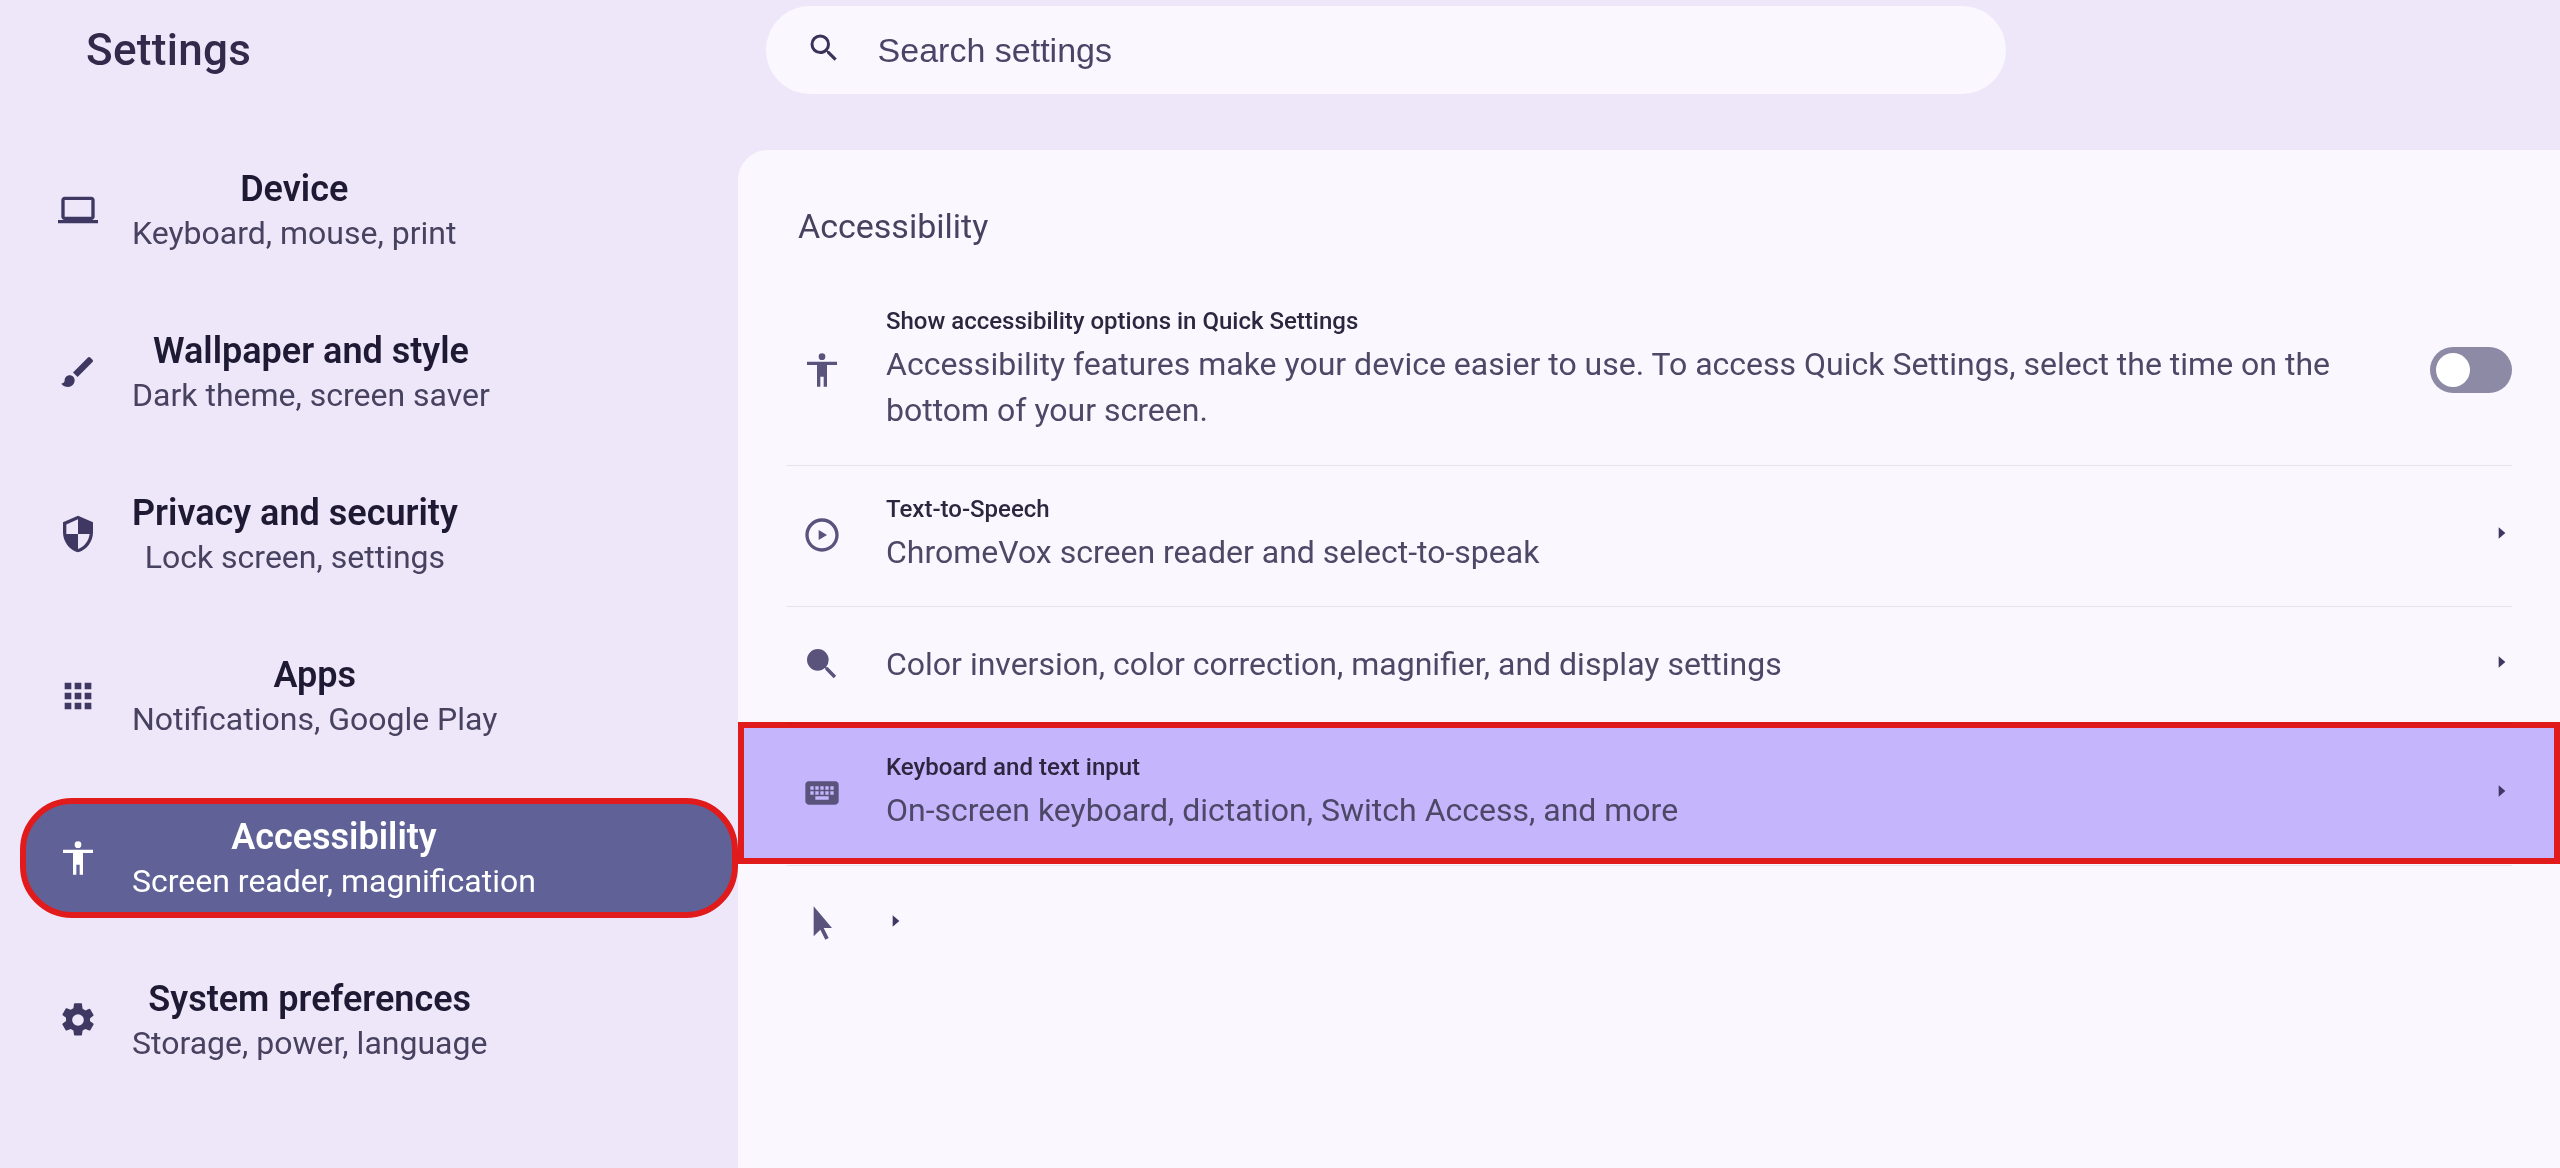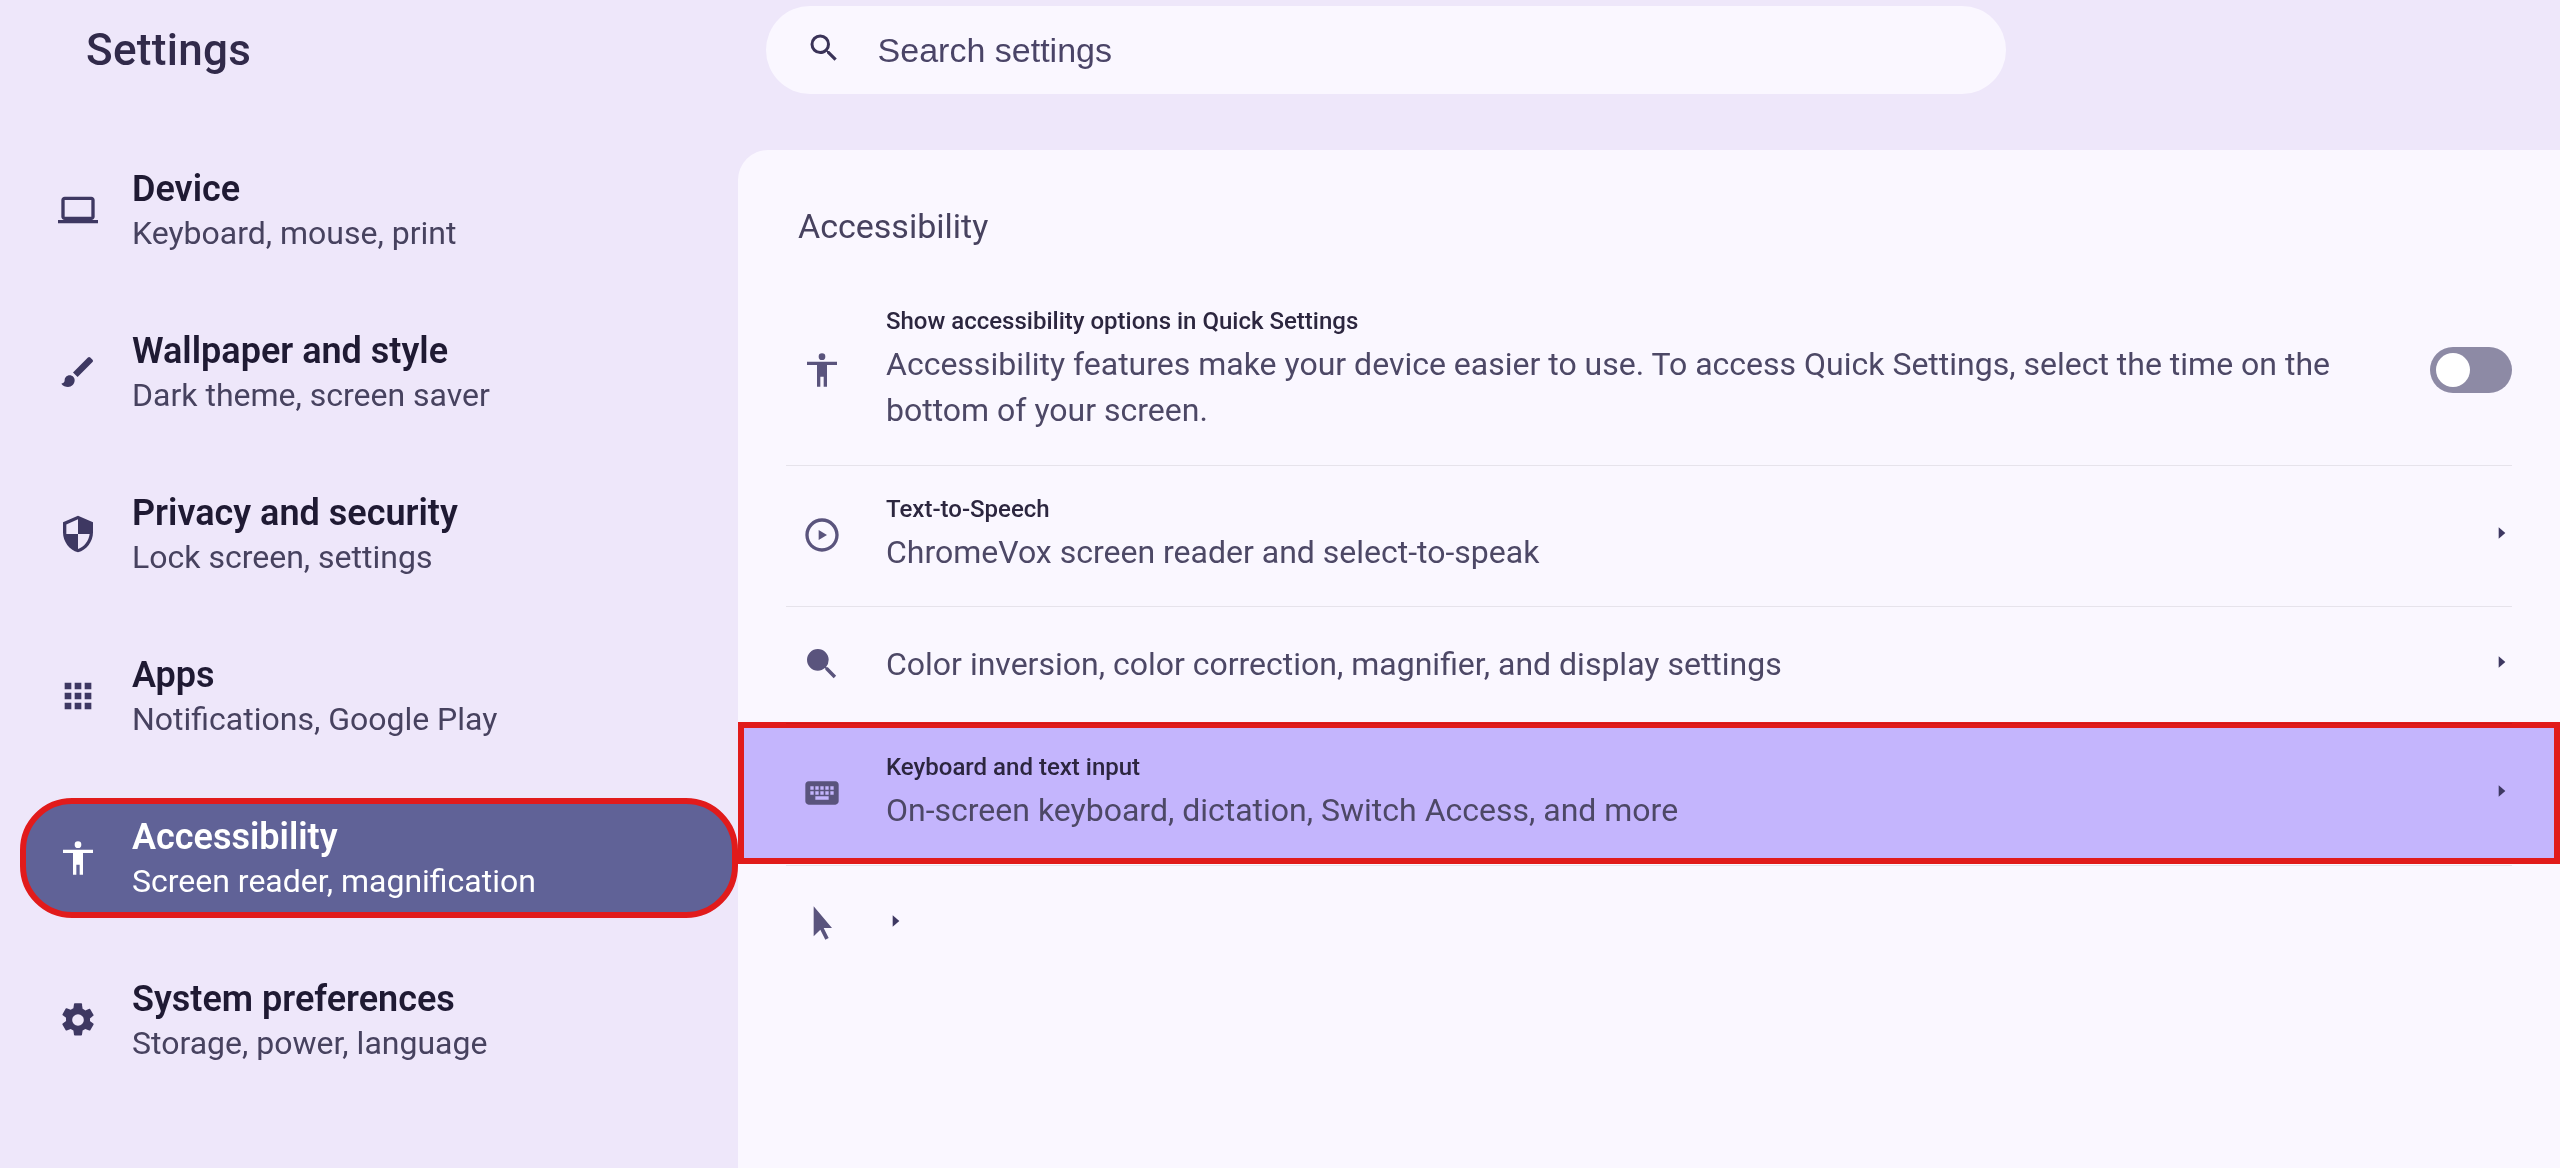--- a/index.html
+++ b/index.html
@@ -67,20 +67,21 @@
     gap: 42px;
     padding-top: 50px;
   }
   .nav-item {
     display: flex;
     align-items: center;
     gap: 30px;
     padding: 18px 34px;
     border-radius: 52px;
     cursor: pointer;
+    text-align: center;
   }
   .nav-icon {
     width: 48px;
     height: 48px;
     display: flex;
     align-items: center;
     justify-content: center;
     flex-shrink: 0;
   }
   .nav-icon svg { width: 40px; height: 40px; fill:#3e3862; }

